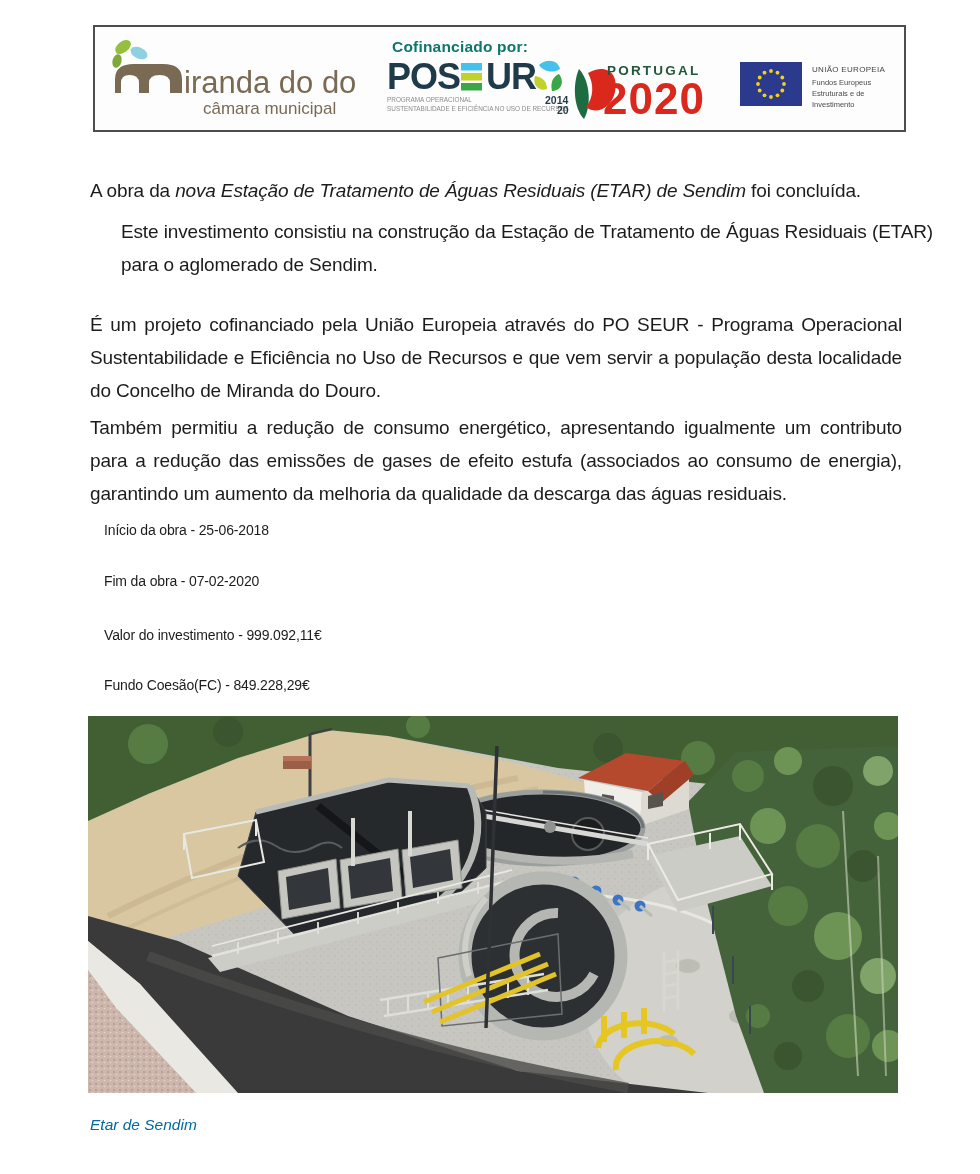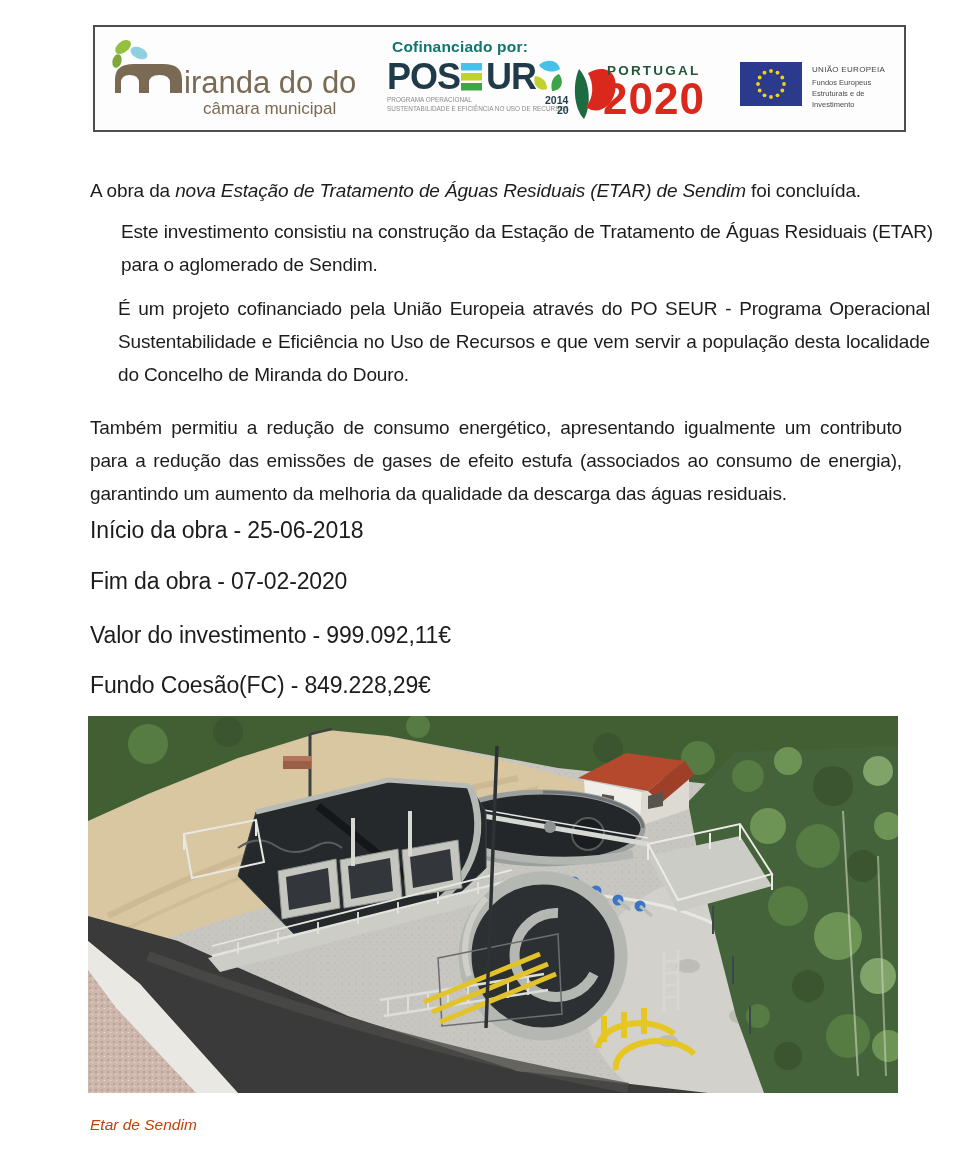--- a/index.html
+++ b/index.html
@@ -4,22 +4,22 @@
 <style>
   html,body{margin:0;padding:0;background:#ffffff;}
   .page{position:relative;width:980px;height:1174px;background:#ffffff;overflow:hidden;
         font-family:"Liberation Sans",sans-serif;color:#1c1c1c;}
   .abs{position:absolute;}
   .header-box{left:93px;top:25px;width:813px;height:107px;border:2px solid #4d4d4d;box-sizing:border-box;background:#fdfdfd;}
   .cofinance{left:297px;top:11px;font-size:15.5px;font-weight:bold;color:#0f766e;letter-spacing:.2px;}
   .eu-text{font-size:7.5px;color:#4a4a4a;line-height:11px;}
   .eu-title{font-size:8px;color:#444;margin-bottom:21px;letter-spacing:.3px;}
   .para{left:90px;width:812px;font-size:19px;line-height:33px;text-align:justify;letter-spacing:-0.15px;}
-  .fact{left:90px;width:812px;font-size:23px;line-height:33px;letter-spacing:-0.15px;}
-  .caption{left:90px;top:1116px;font-size:15.5px;font-style:italic;color:#c2410c;}
+  .fact{left:104px;width:812px;font-size:14px;line-height:33px;letter-spacing:-0.15px;}
+  .caption{left:90px;top:1116px;font-size:15.5px;font-style:italic;color:#0369a1;}
   .ital{font-style:italic;}
   svg text{font-family:"Liberation Sans",sans-serif;}
   .photo-frame{left:88px;top:716px;width:810px;height:377px;}
 </style>
 </head>
 <body>
 
 <div class="page">
 
   <div class="abs header-box">
@@ -96,21 +96,21 @@
       <div>Estruturais e de Investimento</div>
     </div>
   </div>
 
   <div class="abs para" style="top:174px;">
     <span>A obra da </span><span class="ital">nova Estação de Tratamento de Águas Residuais (ETAR) de Sendim</span><span> foi concluída.</span>
   </div>
 
   <div class="abs para" style="top:215px;margin-left:31px;">Este investimento consistiu na construção da Estação de Tratamento de Águas Residuais (ETAR) para o aglomerado de Sendim.</div>
 
-  <div class="abs para" style="top:292px;margin-left:28px;">É um projeto cofinanciado pela União Europeia através do PO SEUR - Programa Operacional Sustentabilidade e Eficiência no Uso de Recursos e que vem servir a população desta localidade do Concelho de  Miranda do Douro.</div>
+  <div class="abs para" style="top:308px;">É um projeto cofinanciado pela União Europeia através do PO SEUR - Programa Operacional Sustentabilidade e Eficiência no Uso de Recursos e que vem servir a população desta localidade do Concelho de  Miranda do Douro.</div>
 
   <div class="abs para" style="top:411px;">Também permitiu a redução de consumo energético, apresentando igualmente um contributo para a redução das emissões de gases de efeito estufa (associados ao consumo de energia), garantindo um aumento da melhoria da qualidade da descarga das águas residuais.</div>
 
   <div class="abs fact" style="top:514px;">Início da obra - 25-06-2018</div>
   <div class="abs fact" style="top:565px;">Fim da obra - 07-02-2020</div>
   <div class="abs fact" style="top:619px;">Valor do investimento - 999.092,11€</div>
   <div class="abs fact" style="top:669px;">Fundo Coesão(FC) - 849.228,29€</div>
 
   <div class="abs photo-frame">
   <svg width="810" height="377" viewBox="0 0 810 377">

